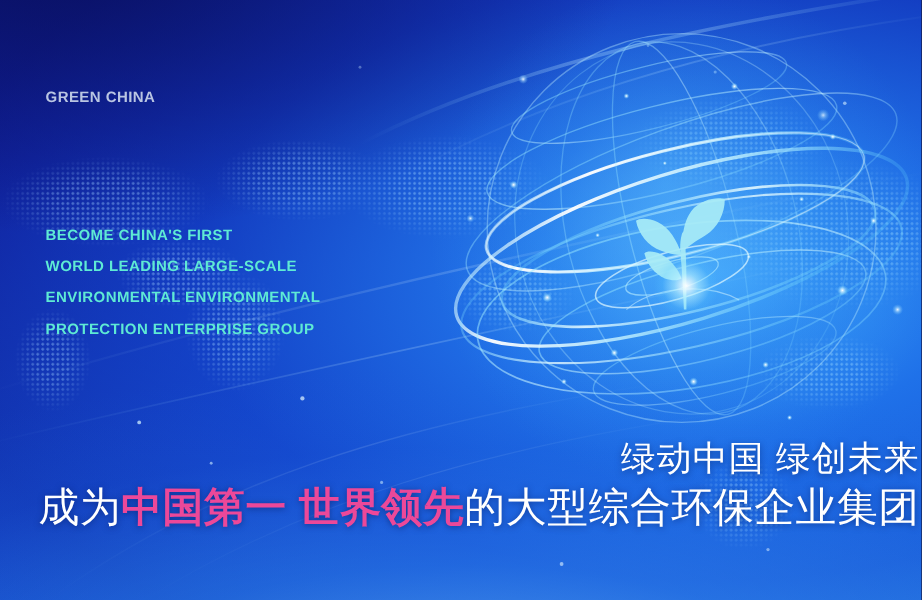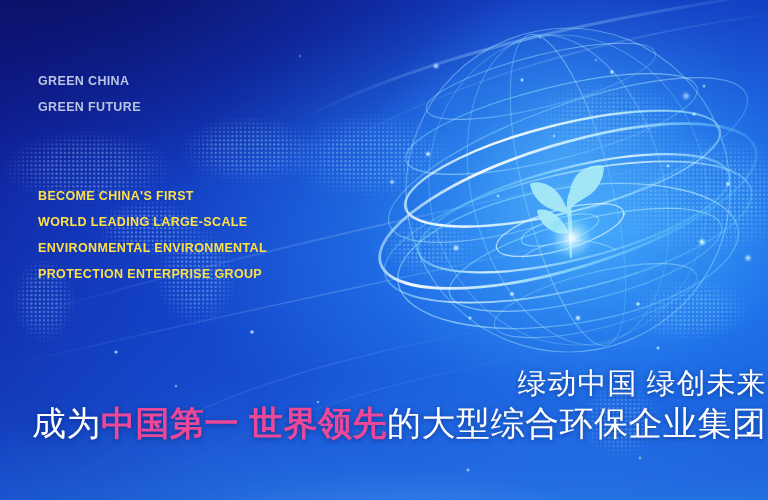--- a/index.html
+++ b/index.html
@@ -134,21 +134,21 @@
     color: #b9c5e2;
     font-size: 12.5px;
     font-weight: bold;
     letter-spacing: 0.35px;
     line-height: 26px;
   }
   .eng-mid {
     position: absolute;
     left: 38px;
     top: 183px;
-    color: #fde047;
+    color: #5eead4;
     font-size: 12.5px;
     font-weight: bold;
     letter-spacing: 0.35px;
     line-height: 26px;
   }
   .eng-top div, .eng-mid div { white-space: nowrap; }
 
   .cn-block {
     position: absolute;
     left: 32px;
@@ -317,21 +317,20 @@
         <path d="M44,54 C40,42 34,32 24,27 C16,23 8,24 6,26 C8,37 16,47 27,51 C35,54 41,55 44,54 Z"></path>
         <path d="M44,74 C41,66 35,58 27,54 C21,51 15,51 13,53 C15,62 21,70 30,74 C36,76 41,76 44,74 Z"></path>
         <path d="M46,100 C46,100 45,80 44,64 C43,54 42,46 44,38 C45,34 47,34 47,38 C47,48 48,60 48,72 C48,84 48,100 48,100 Z"></path>
       </g>
     </svg>
     <div class="sprout-glow"></div>
   </div>
 
   <div class="eng-top">
     <div>GREEN CHINA</div>
-    <div>GREEN FUTURE</div>
   </div>
 
   <div class="eng-mid">
     <div>BECOME CHINA'S FIRST</div>
     <div>WORLD LEADING LARGE-SCALE</div>
     <div>ENVIRONMENTAL ENVIRONMENTAL</div>
     <div>PROTECTION ENTERPRISE GROUP</div>
   </div>
 
   <div class="cn-block">

